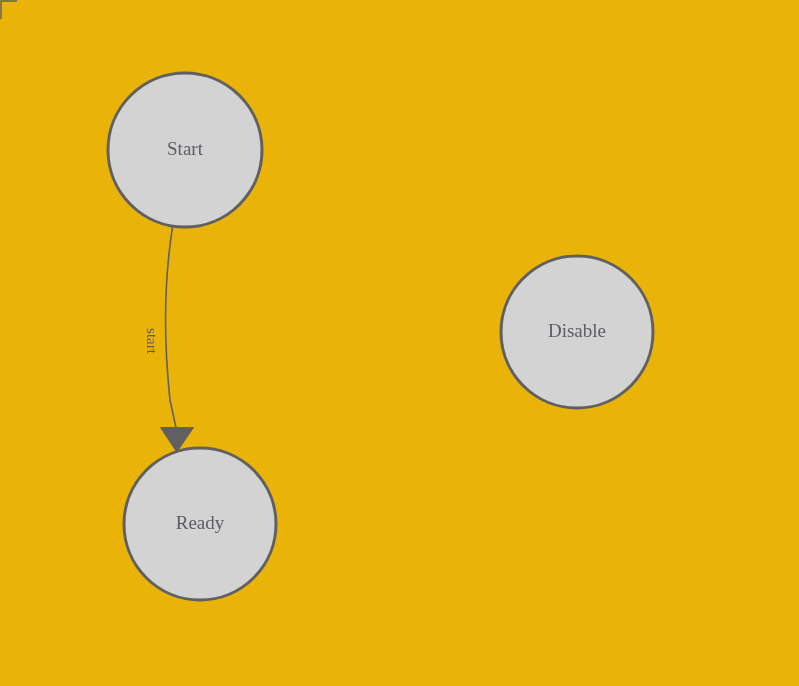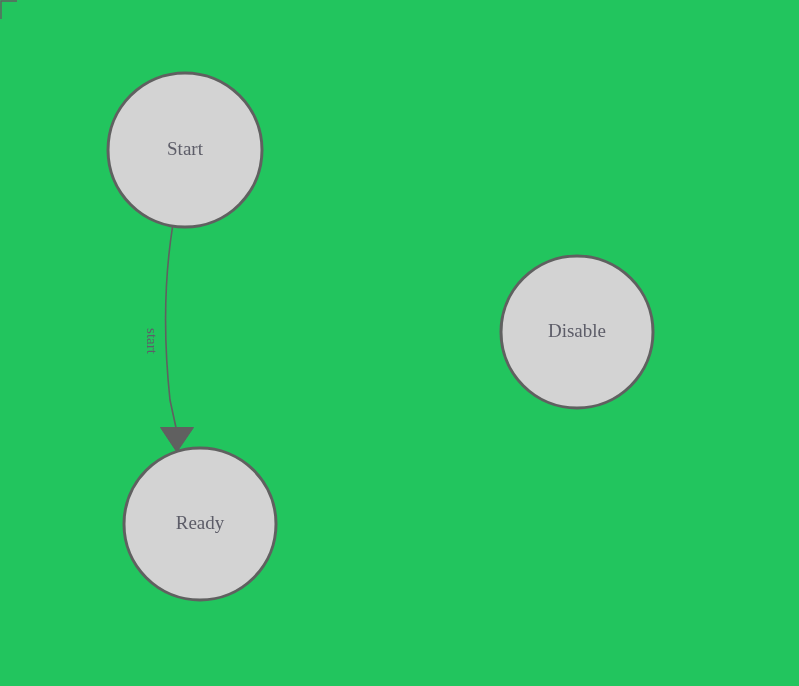--- a/index.html
+++ b/index.html
@@ -8,21 +8,21 @@
     padding: 0;
     background: #ffffff;
   }
   body {
     font-family: "Liberation Serif", "DejaVu Serif", serif;
   }
   #canvas {
     position: relative;
     width: 799px;
     height: 686px;
-    background: #22c55e;
+    background: #eab308;
     overflow: hidden;
   }
   #diagram-svg {
     position: absolute;
     left: 0;
     top: 0;
     width: 799px;
     height: 686px;
     display: block;
   }

